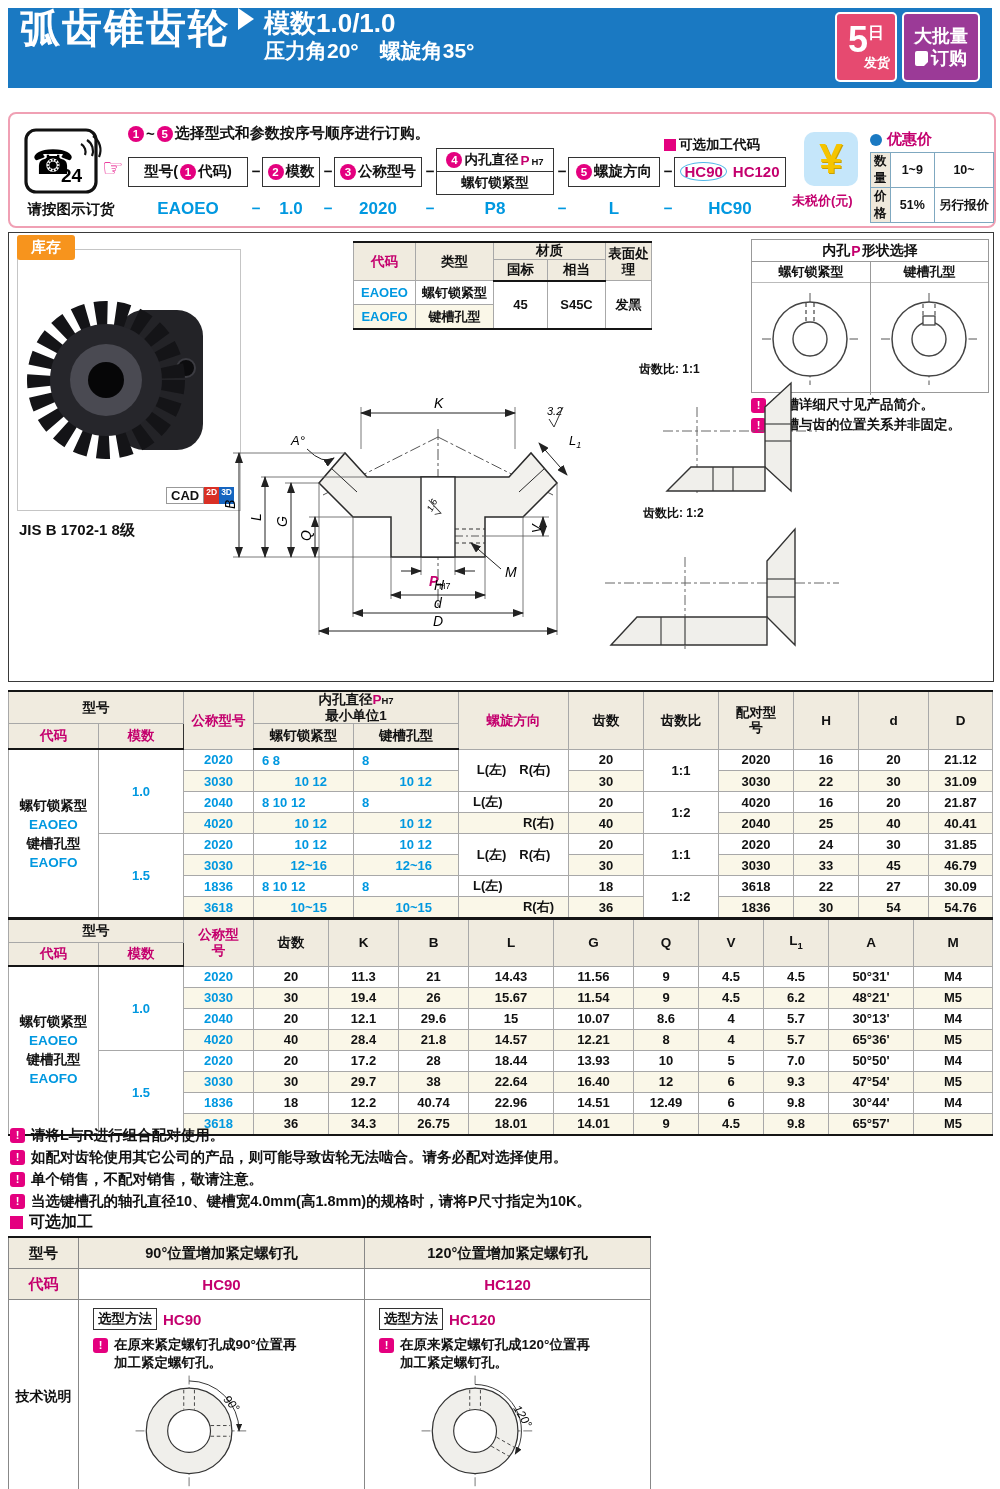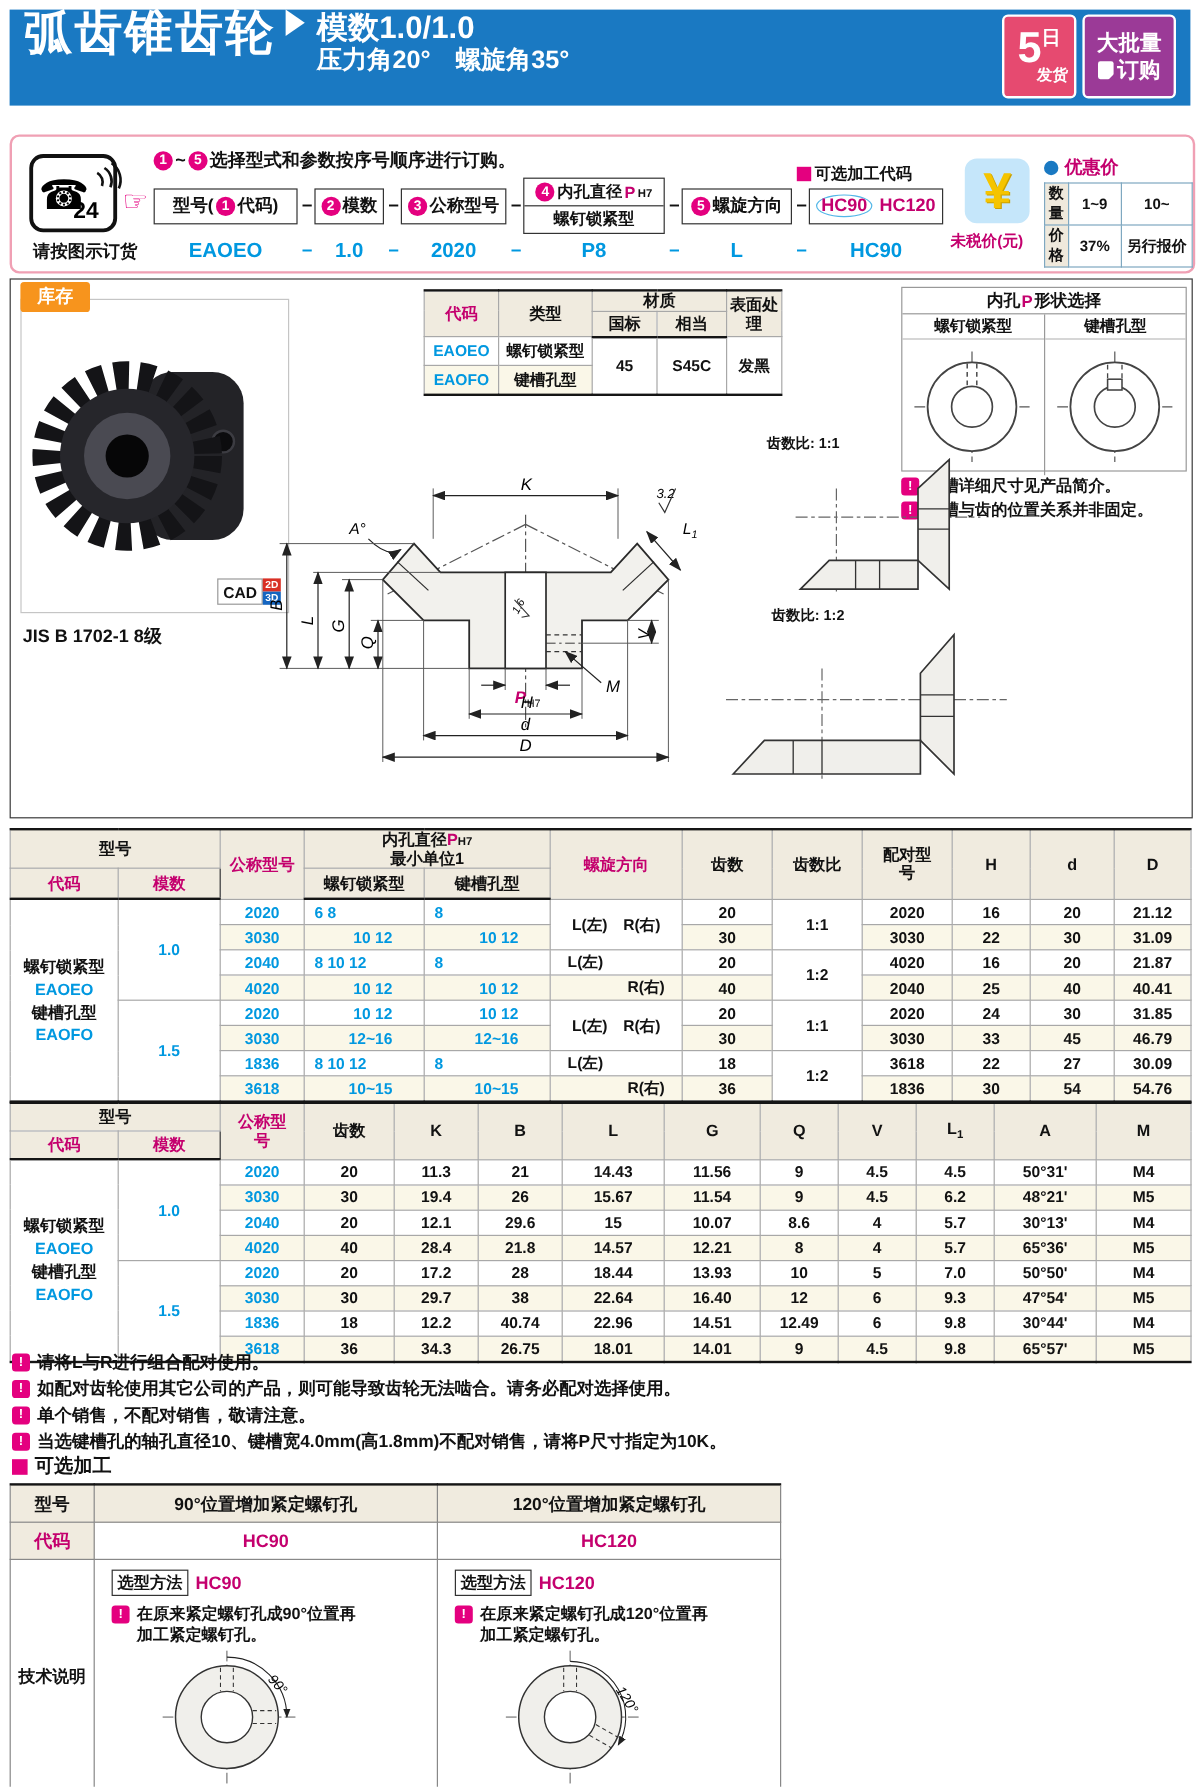--- a/index.html
+++ b/index.html
@@ -46,21 +46,21 @@
   .bdot{width:12px;height:12px;border-radius:50%;background:#1a79c2;display:inline-block}
   .ptab{border-collapse:collapse}
   .ptab td{border:1px solid #7fa8c0;font-size:12.5px;font-weight:700;text-align:center;height:20px;padding:0 3px}
   .ptab td.lb{background:#efe9dc}
   
   .dbox{border:1.5px solid #3a3a3a;background:#fff}
   .stock{background:#f7941d;color:#fff;font-weight:800;font-size:15px;display:flex;align-items:center;justify-content:center;border-radius:3px}
   .photo{border:1px solid #c5c5c5;background:#fff}
   .cadb{position:absolute;right:6px;bottom:6px;display:flex;align-items:stretch}
   .cadb .ct{border:1px solid #999;background:#fff;font-weight:800;font-size:13px;display:flex;align-items:center;padding:0 4px}
-  .cadb .cc{display:flex;flex-direction:column}
+  .cadb .cc{display:flex;flex-direction:row}
   .cadb .c2{background:#d93025;color:#fff;font-size:8.5px;font-weight:800;padding:0 2px;line-height:11px}
   .cadb .c3{background:#1565c0;color:#fff;font-size:8.5px;font-weight:800;padding:0 2px;line-height:11px}
   .jis{font-weight:700;font-size:15px}
   
   .ctab{border-collapse:collapse;table-layout:fixed;border-top:2.5px solid #151515;border-bottom:2.5px solid #151515}
   .ctab th,.ctab td{border:1px solid #a8a8a8;text-align:center;padding:0;overflow:hidden}
   .ctab thead th{background:#f0ebdf;font-size:13.5px;font-weight:700;line-height:1.15}
   .ctab thead tr:last-child th{border-bottom:2px solid #151515}
   .ctab td{font-size:13px;font-weight:700;height:20px}
   tr.s td{background:#faf7e8}
@@ -245,21 +245,21 @@
       </div>
     <table class="ab ptab" style="left:860px;top:38px">
       <tbody>
           <tr>
             <td class="lb">数量</td>
             <td style="width:40px">1~9</td>
             <td style="width:58px">10~</td>
           </tr>
       <tr>
             <td class="lb">价格</td>
-            <td>37%</td>
+            <td>51%</td>
             <td>另行报价</td>
           </tr>
     </tbody>
       </table>
   </section>
 
   <section class="ab dbox" style="left:8px;top:232px;width:984px;height:448px">
     <div class="ab stock" style="left:8px;top:2px;width:58px;height:25px;z-index:2">库存</div>
     <div class="ab photo" style="left:8px;top:16px;width:222px;height:260px">
       <svg width="220" height="258" viewBox="0 0 220 258">
@@ -765,21 +765,21 @@
     <div class="note-line">
         <span class="nicon"></span>
         <span>如配对齿轮使用其它公司的产品，则可能导致齿轮无法啮合。请务必配对选择使用。</span>
       </div>
     <div class="note-line">
         <span class="nicon"></span>
         <span>单个销售，不配对销售，敬请注意。</span>
       </div>
     <div class="note-line">
         <span class="nicon"></span>
-        <span>当选键槽孔的轴孔直径10、键槽宽4.0mm(高1.8mm)不配对销售，请将P尺寸指定为10K。</span>
+        <span>当选键槽孔的轴孔直径10、键槽宽4.0mm(高1.8mm)的规格时，请将P尺寸指定为10K。</span>
       </div>
   </div>
 
   <div class="ab opt-title" style="left:10px;top:1212px">
       <span class="sqmag" style="width:13px;height:13px"></span>
       <span>可选加工</span>
     </div>
 
   <table class="ab t3" style="left:8px;top:1236px;width:642px">
     <colgroup>

